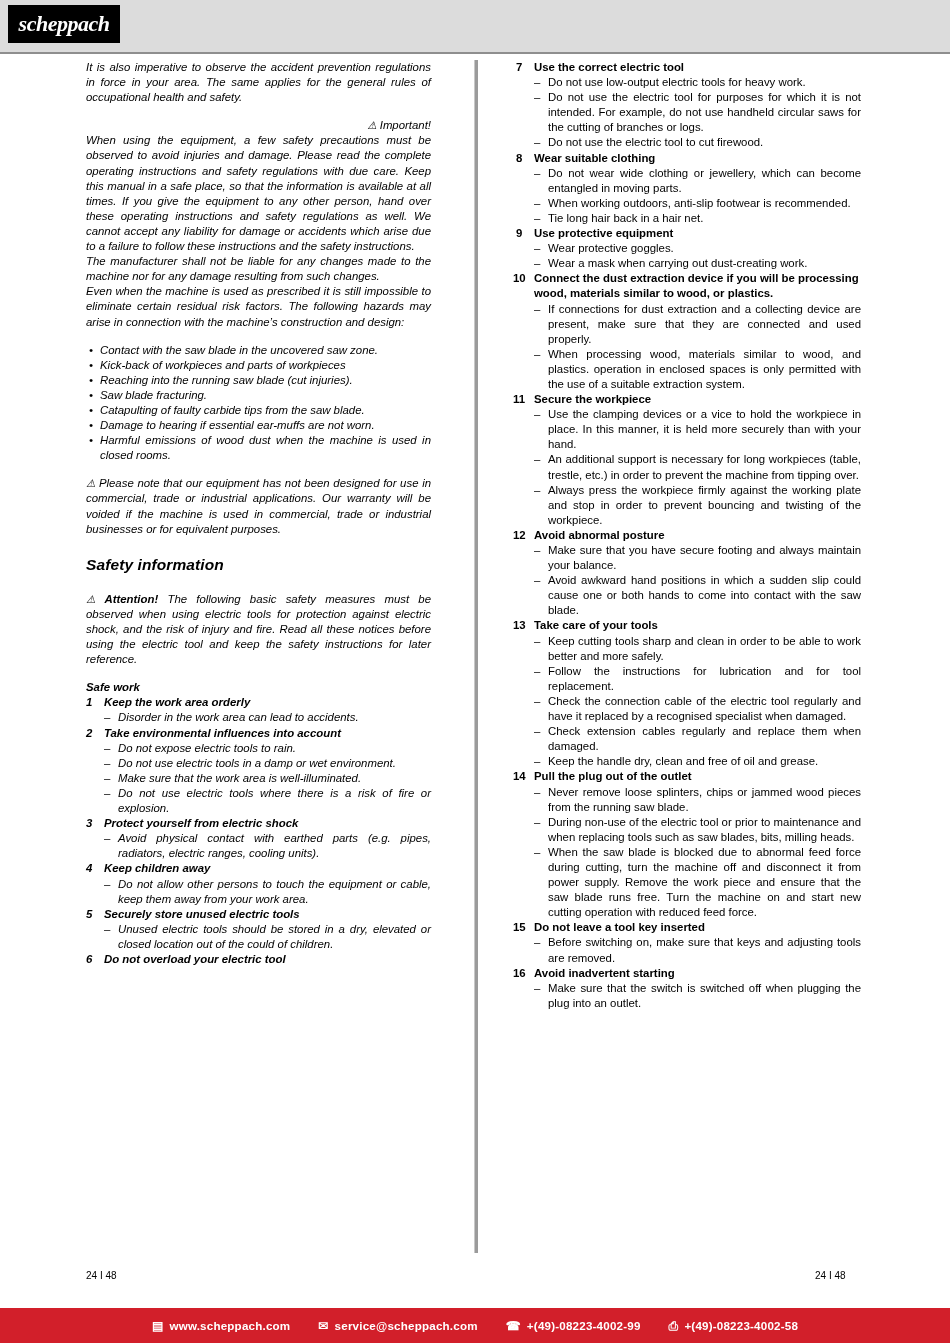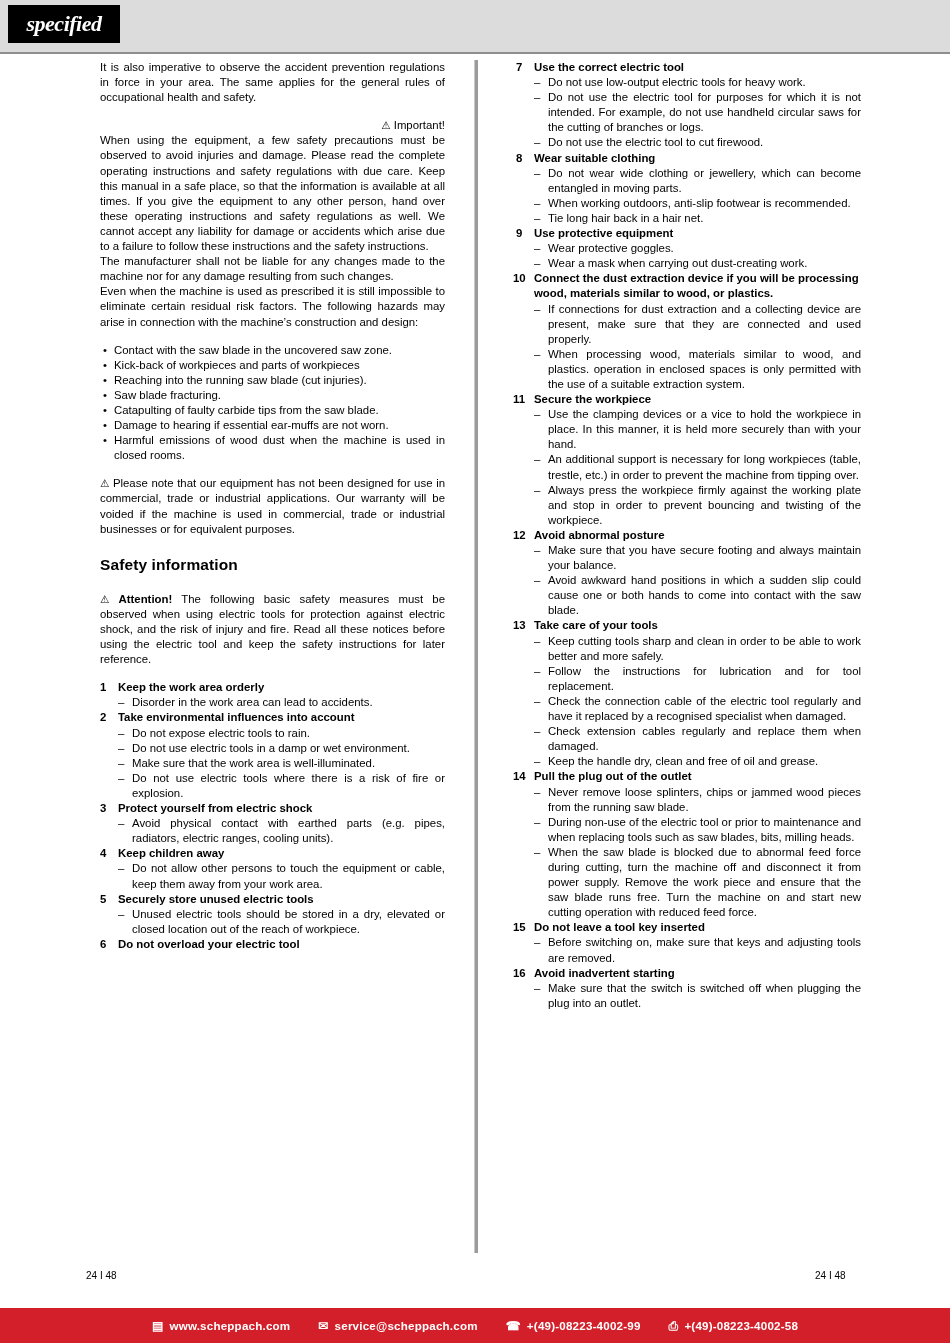--- a/index.html
+++ b/index.html
@@ -58,21 +58,21 @@
     height: 1200px;
   }
   .col {
     position: absolute;
     top: 0;
     width: 345px;
     font-size: 11.4px;
     line-height: 15.1px;
     text-align: justify;
   }
-  .col-left { left: 100px; }
+  .col-left { left: 86px; font-style: italic; }
   .col-right { left: 516px; text-align: left; }
   .col-divider {
     position: absolute;
     left: 474px;
     top: 0;
     width: 3px;
     height: 1193px;
     background: #9b9b9b;
     border-left: 1px solid #c8c8c8;
   }
@@ -183,21 +183,21 @@
     margin-right: 6px;
     font-size: 12px;
     line-height: 1;
   }
 </style>
 </head>
 <body>
 
 <div class="page-header">
   <div class="logo-box">
-    <span class="logo-text">specified</span>
+    <span class="logo-text">scheppach</span>
   </div>
 </div>
 <div class="header-rule"></div>
 
 <div class="content">
 
   <div class="col-divider"></div>
 
   <div class="col col-left">
 
@@ -235,20 +235,21 @@
 
     <h2 class="section-title">Safety information</h2>
 
     <div class="gap"></div>
     <div class="gap-sm"></div>
 
     <p class="para"><span class="warn-sym">⚠</span><span class="bold">Attention!</span> <span>The following basic safety measures must be observed when using electric tools for protection against electric shock, and the risk of injury and fire. Read all these notices before using the electric tool and keep the safety instructions for later reference.</span></p>
 
     <div class="gap"></div>
 
+    <p class="safe-work-head">Safe work</p>
 
     <ul class="num-list">
 
       <li class="num-item">
         <span class="num">1</span>
         <span class="head">Keep the work area orderly</span>
         <ul class="dash-list">
           <li>Disorder in the work area can lead to accidents.</li>
         </ul>
       </li>
@@ -277,21 +278,21 @@
         <span class="head">Keep children away</span>
         <ul class="dash-list">
           <li>Do not allow other persons to touch the equipment or cable, keep them away from your work area.</li>
         </ul>
       </li>
 
       <li class="num-item">
         <span class="num">5</span>
         <span class="head">Securely store unused electric tools</span>
         <ul class="dash-list">
-          <li>Unused electric tools should be stored in a dry, elevated or closed location out of the reach of workpiece.</li>
+          <li>Unused electric tools should be stored in a dry, elevated or closed location out of the could of children.</li>
         </ul>
       </li>
 
       <li class="num-item">
         <span class="num">6</span>
         <span class="head">Do not overload your electric tool</span>
       </li>
 
     </ul>
   </div>

